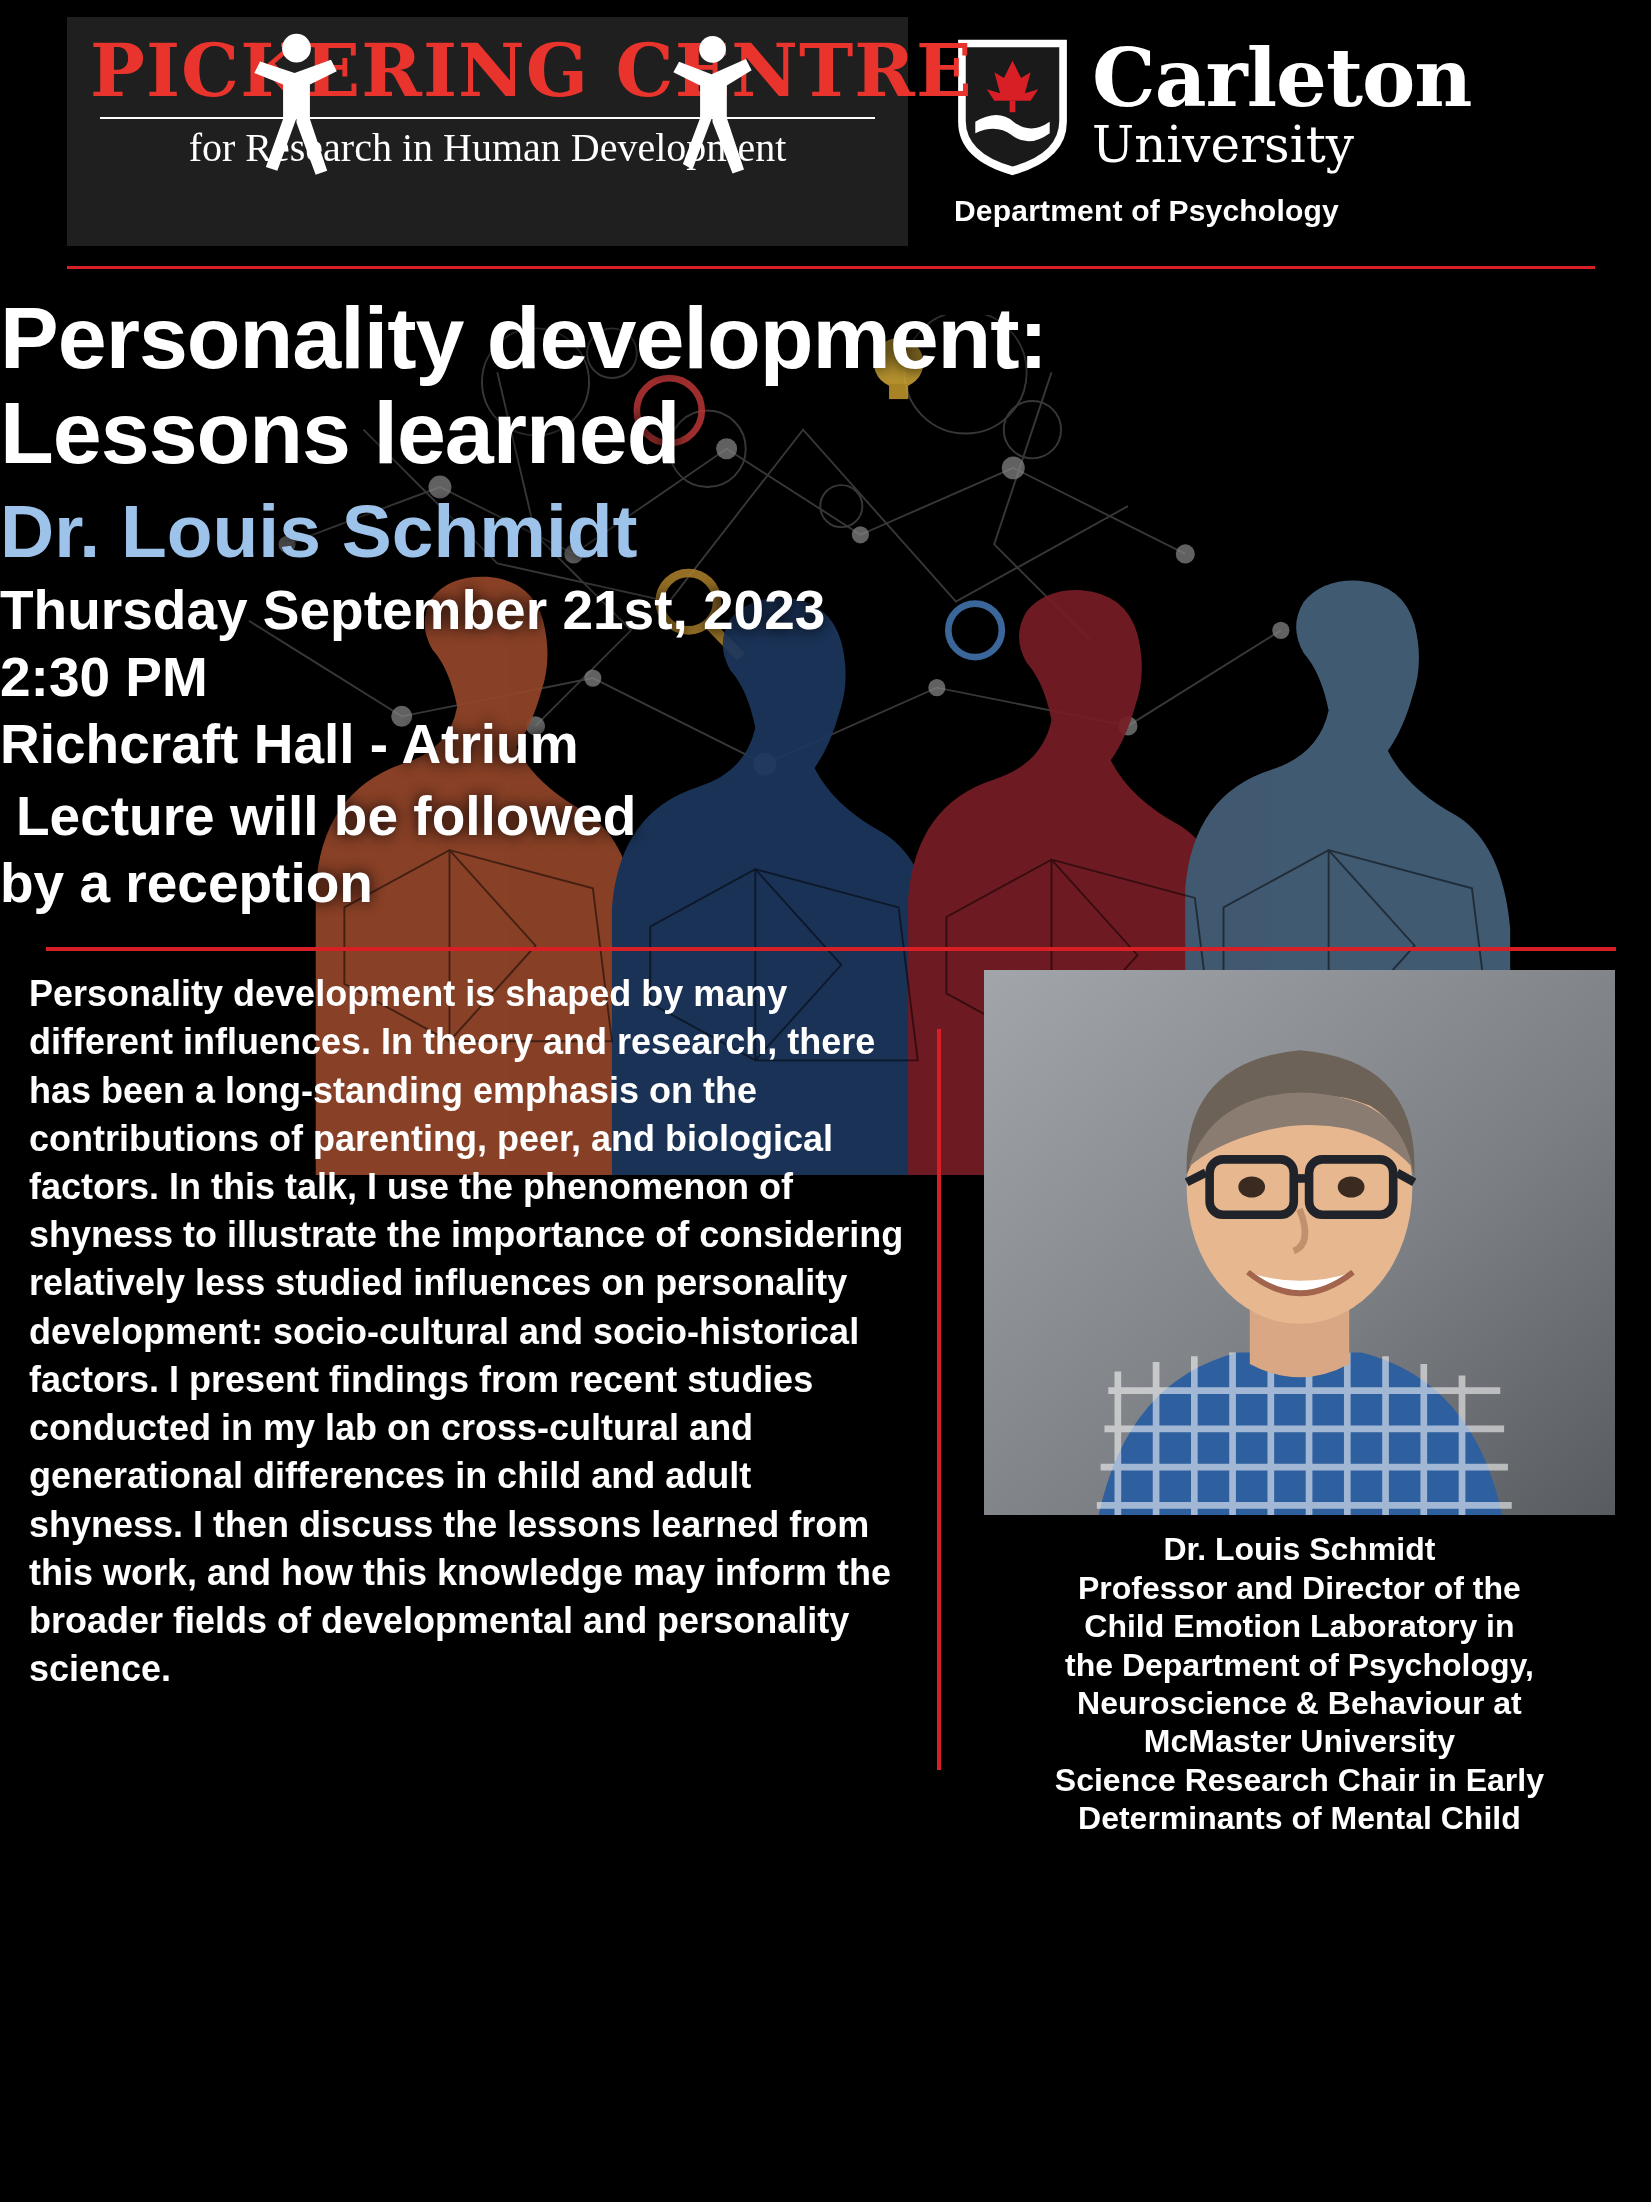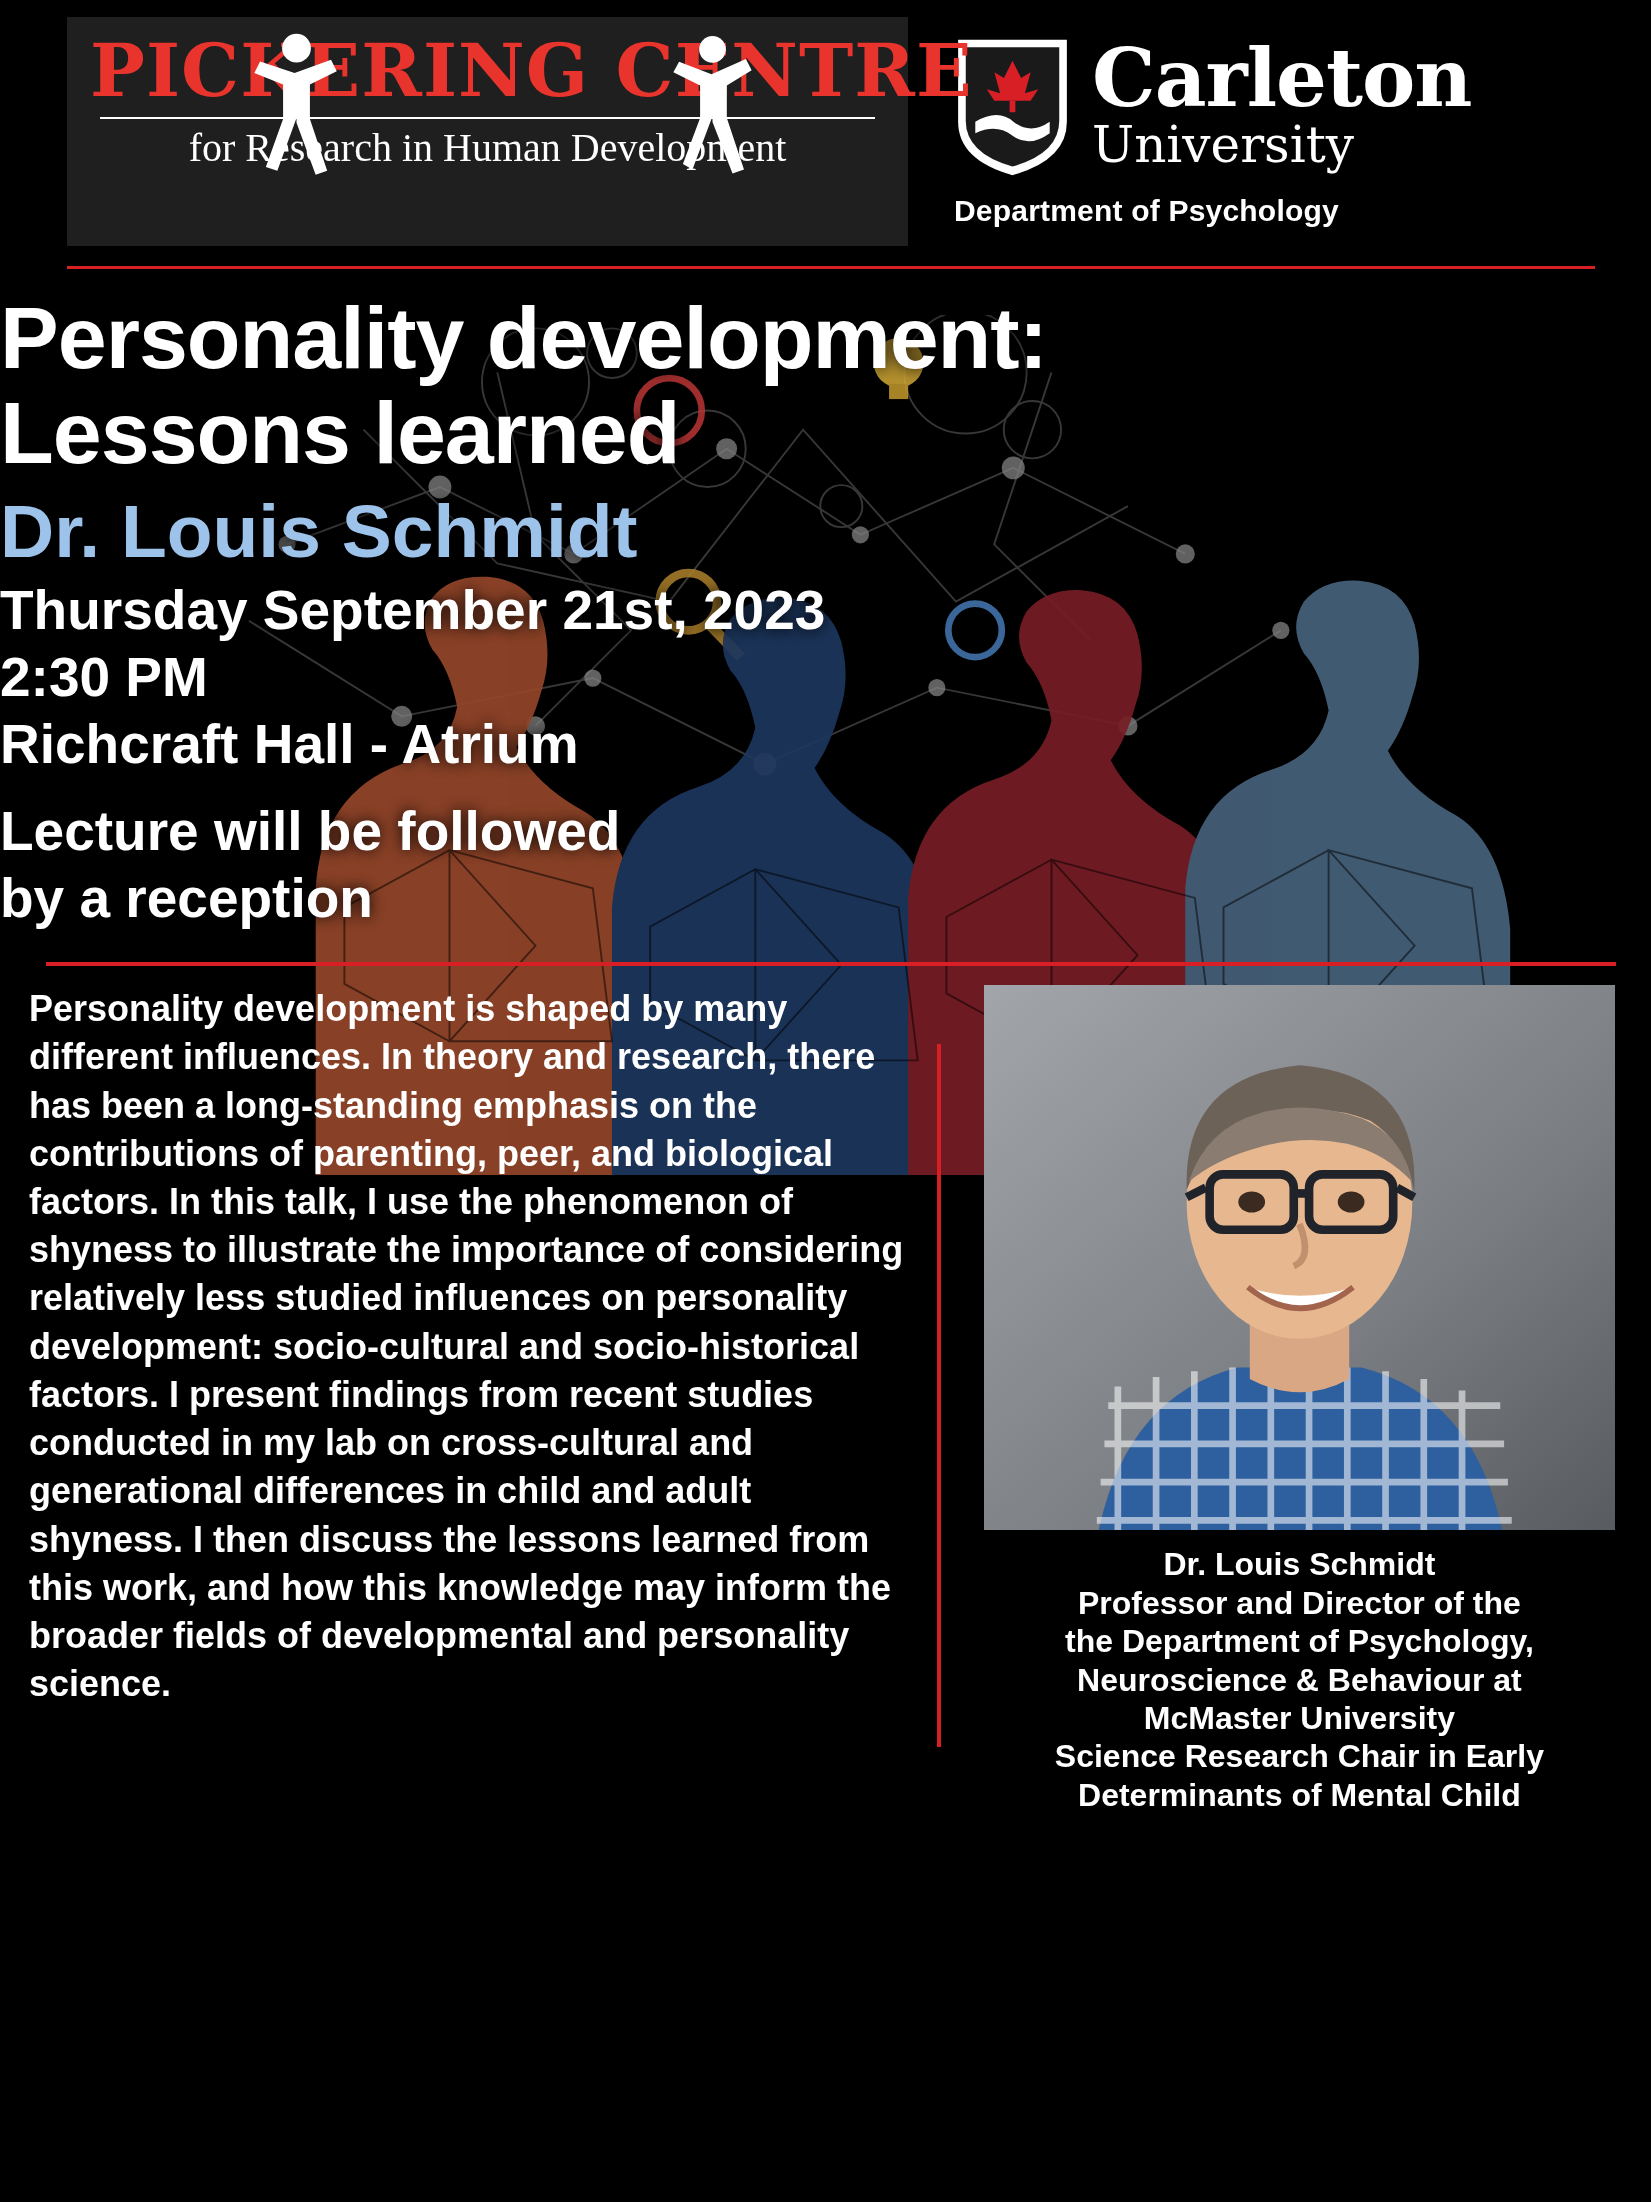--- a/index.html
+++ b/index.html
@@ -125,21 +125,21 @@
     margin-top: 7.6px;
     text-shadow: 0 0 15.3px rgba(0,0,0,0.9);
   }
   .detail-line {
     font-size: 55px;
     font-weight: bold;
     line-height: 1.12;
     margin-top: 5.7px;
     text-shadow: 0 0 13.4px rgba(0,0,0,0.95);
   }
-  .detail-gap { margin-top: 25px; }
+  .detail-gap { margin-top: 10px; padding-left: 16px; }
 
   .rule-red-2 {
     position: relative;
     height: 3.8px;
     background: #d81f26;
     margin: 32.5px 36px 0 46px;
   }
 
   
   .body-area {
@@ -352,20 +352,21 @@
 
           <path d="M330 250 Q344 286 324 294" fill="none" stroke="#c2906c" stroke-width="7"></path>
           <path d="M276 316 Q330 356 386 316 Q330 334 276 316 Z" fill="#ffffff"></path>
           <path d="M276 316 Q330 360 386 316" fill="none" stroke="#a3644d" stroke-width="6"></path>
         </svg>
       </div>
 
       <div class="bio">
         <span class="bio-line">Dr. Louis Schmidt</span>
         <span class="bio-line">Professor and Director of the</span>
+        <span class="bio-line">Child Emotion Laboratory in</span>
         <span class="bio-line">the Department of Psychology,</span>
         <span class="bio-line">Neuroscience &amp; Behaviour at</span>
         <span class="bio-line">McMaster University</span>
         <span class="bio-line">Science Research Chair in Early</span>
         <span class="bio-line">Determinants of Mental Child</span>
       </div>
     </div>
   </div>
 
 </div>

